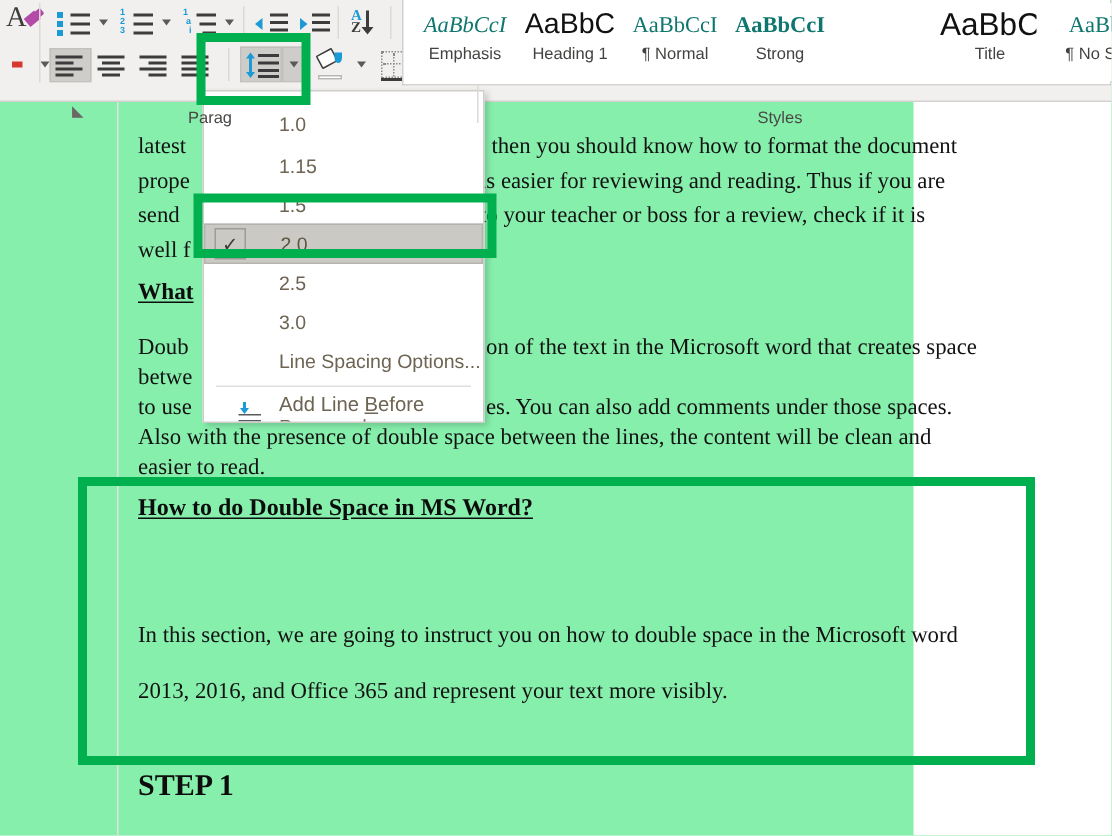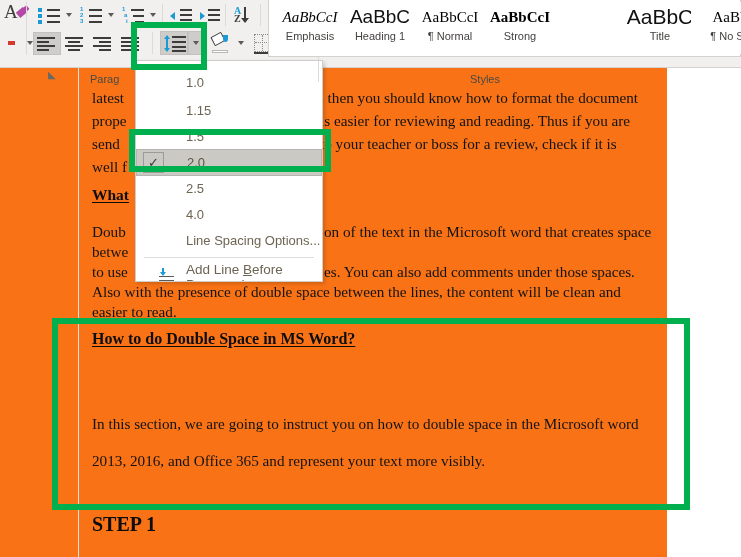--- a/index.html
+++ b/index.html
@@ -133,57 +133,57 @@
     background: #b44aa8; transform: rotate(-40deg);
   }
   .fmtpaint .brush::after {
     content: ""; position: absolute; left: 7px; top: 1px; width: 6px; height: 5px;
     background: #b44aa8; border-radius: 1px;
   }
 
   .redsq { position: absolute; width: 7px; height: 4px; background: #d63a2f; }
 
   .grp-label {
-    position: absolute; font-size: 11px; color: #4a4845; 
+    position: absolute; font-size: 11px; color: #4a4845; text-align: center;
     font-family: "Liberation Sans", sans-serif;
   }
   .dlg-launch {
     position: absolute; width: 9px; height: 9px; font-size: 9px; color: #6a6865;
     line-height: 9px;
   }
 
   
   #styles-gallery {
     position: absolute; left: 268px; top: 0px; width: 473px; height: 57px;
     background: #ffffff; border: 1px solid #d4d2cf; border-top: none;
   }
   .style-item {
     position: absolute; top: 2px; width: 78px; height: 52px;
     text-align: center; background: #ffffff;
   }
   .style-prev {
-    display: block; height: 28px; line-height: 30px; color: #000000;
+    display: block; height: 28px; line-height: 30px; color: #0f766e;
     white-space: nowrap; overflow: hidden;
   }
   .style-name {
     display: block; font-size: 11px; color: #444240;
     font-family: "Liberation Sans", sans-serif; white-space: nowrap;
   }
   .sp-emphasis { font-family: "Liberation Serif", serif; font-style: italic; font-size: 15px; }
   .sp-heading1 { font-family: "Liberation Sans", sans-serif; font-size: 19px; color: #111; }
   .sp-normal   { font-family: "Liberation Serif", serif; font-size: 15px; }
   .sp-strong   { font-family: "Liberation Serif", serif; font-weight: bold; font-size: 15px; }
   .sp-subtitle { font-family: "Liberation Sans", sans-serif; font-size: 13px; color: #4a4a4a; }
   .sp-title    { font-family: "Liberation Sans", sans-serif; font-size: 21px; color: #111; }
   .sp-nospace  { font-family: "Liberation Serif", serif; font-size: 15px; }
 
   
   #doc {
-    position: absolute; left: 0; top: 68px; width: 667px; height: 489px;
-    background: #f97316;
+    position: absolute; left: 0; top: 68px; width: 609px; height: 489px;
+    background: #86efac;
   }
   .doc-rule {
     position: absolute; left: 78px; top: 0px; width: 1px; height: 489px;
     background: #e3e1de;
   }
   .dp {
     position: absolute; left: 92px;
     font-family: "Liberation Serif", serif;
     font-size: 15.2px; color: #121212; line-height: 23.5px;
     width: 572px; text-align: left;
@@ -506,21 +506,21 @@
     <span>1.5</span>
   </div>
   <div class="mi sel">
     <span class="chk">✓</span>
     <span>2.0</span>
   </div>
   <div class="mi" style="height:25px;">
     <span>2.5</span>
   </div>
   <div class="mi" style="height:26px;">
-    <span>4.0</span>
+    <span>3.0</span>
   </div>
 
   <div class="mi" style="height:26px;">
     <span>Line Spacing Options...</span>
   </div>
 
   <div class="mi-sep"></div>
 
   <div class="mi wide">
     <span class="spic">

